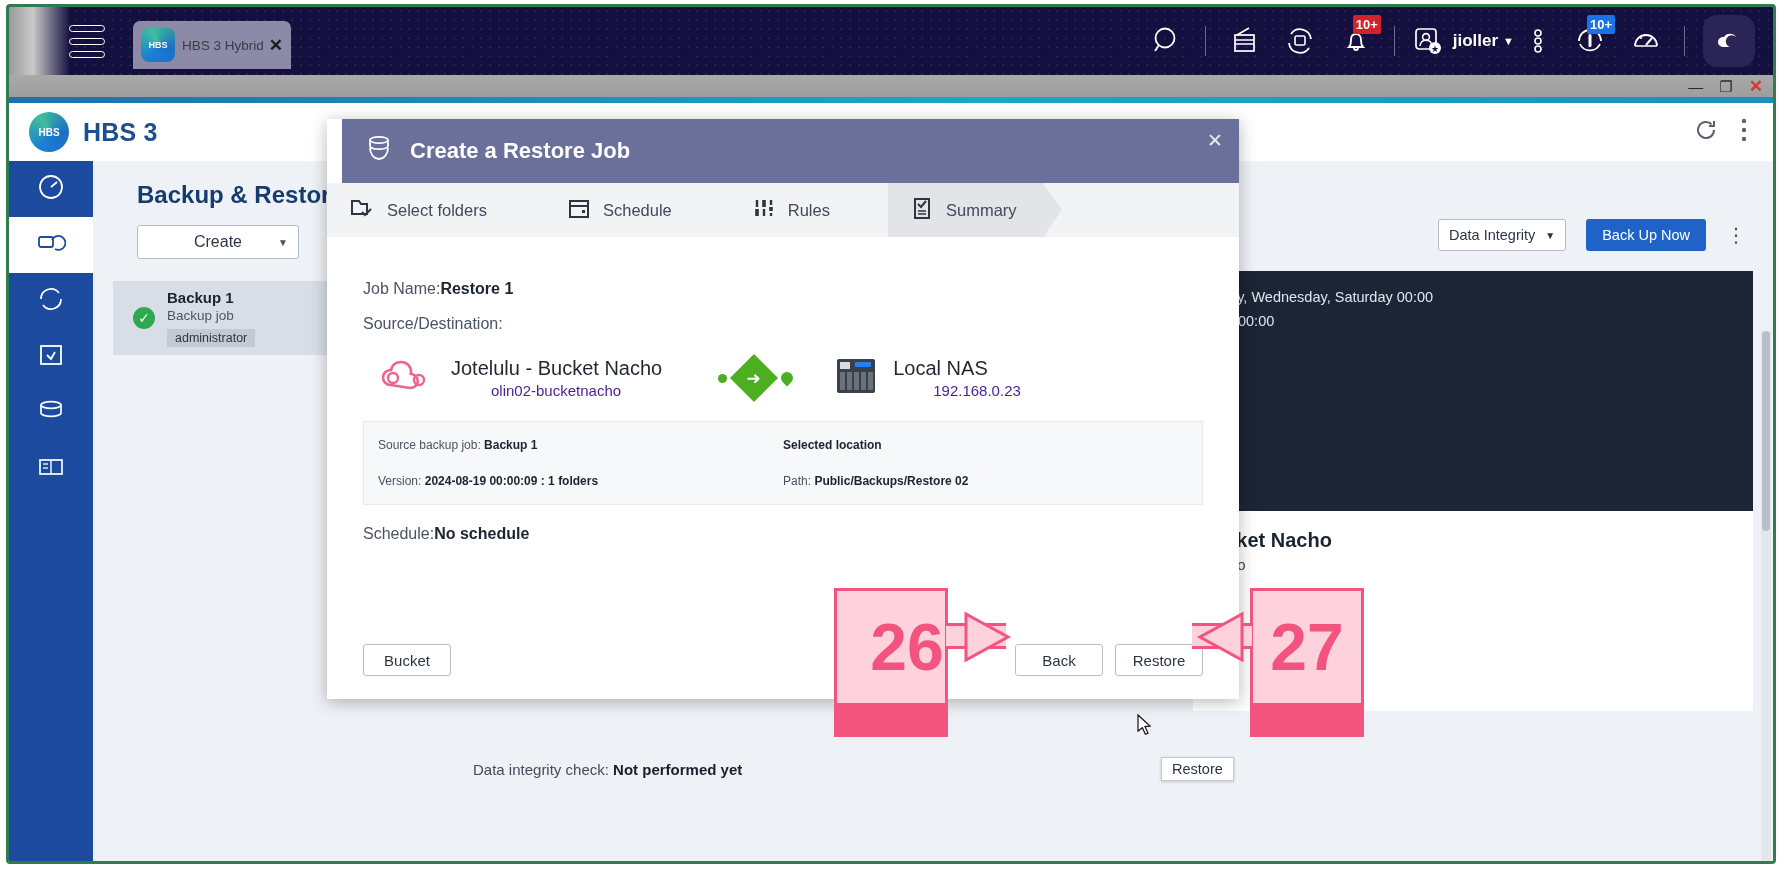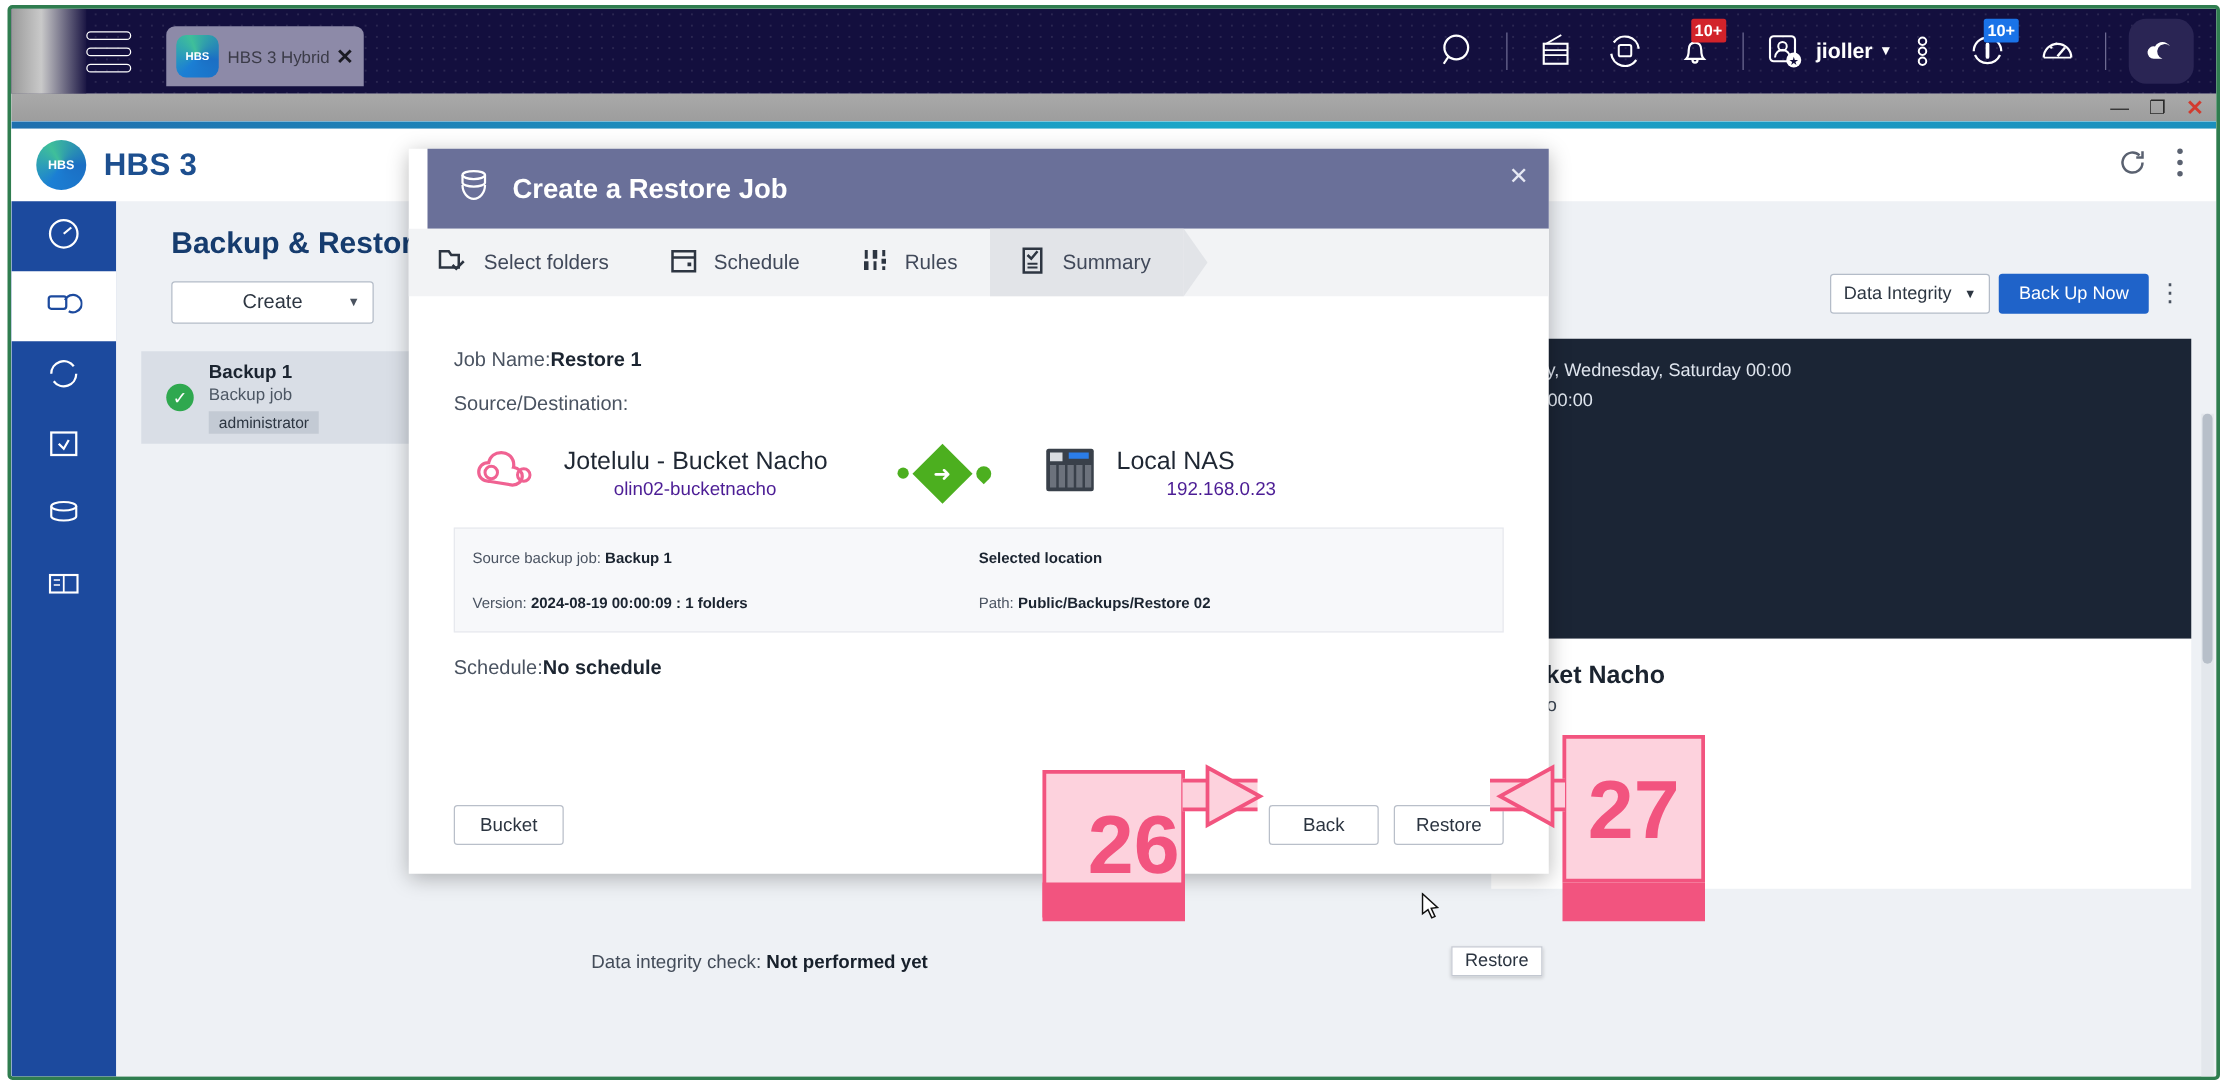--- a/index.html
+++ b/index.html
@@ -128,21 +128,21 @@
     background:#d9dee6;
     display:flex; align-items:center; padding-left: 20px;
   }
   .job-check { width:22px; height:22px; border-radius:50%; background:#2fa84f; color:#fff;
     display:flex; align-items:center; justify-content:center; font-size:14px; }
   .job-text { margin-left: 12px; }
   .job-name { font-size: 15px; font-weight: bold; color:#1b2430; }
   .job-sub { font-size: 13.5px; color:#4c5663; margin-top: 2px; }
   .job-tag { display:inline-block; margin-top: 6px; background:#c3cad4; color:#2d3642; font-size: 12.5px; padding: 2px 8px; }
 
-  .top-actions { position:absolute; right: 26px; top: 58px; display:flex; align-items:center; gap: 7px; }
+  .top-actions { position:absolute; right: 26px; top: 58px; display:flex; align-items:center; gap: 20px; }
   .dd-btn {
     height: 32px; border: 1px solid #b4bcc8; border-radius: 3px; background:#fff; color:#2d3642;
     font-size: 14.5px; display:flex; align-items:center; padding: 0 10px; gap: 10px; cursor:pointer;
   }
   .primary-btn {
     height: 32px; background: #1f63c9; color:#fff; font-size: 14.5px; border-radius:3px;
     display:flex; align-items:center; padding: 0 16px; cursor:pointer;
   }
   .kebab { color:#4a5360; font-size: 20px; line-height: 1; cursor:pointer; letter-spacing:1px;}
 
@@ -168,21 +168,21 @@
     position:absolute; left: 318px; top: 22px; width: 912px; height: 580px;
     background:#fff; box-shadow: 0 3px 16px rgba(0,0,0,.28);
     display:flex; flex-direction:column;
   }
   .modal-header {
     height: 64px; background:#6a7099; display:flex; align-items:center; padding: 0 20px; position:relative;margin-left:15px;
   }
   .modal-title { color:#fff; font-size: 22px; font-weight: bold; margin-left: 14px; }
   .modal-close { position:absolute; right: 16px; top: 10px; color:#e7e9f4; font-size: 19px; cursor:pointer; }
 
-  .wizard { height: 54px; background:#f2f3f5; display:flex; align-items:stretch; position:relative; }
+  .wizard { height: 54px; background:#f2f3f5; display:flex; align-items:stretch; position:relative;gap:32px; }
   .wstep {
     display:flex; align-items:center; gap: 12px; padding: 0 26px 0 22px; position:relative; cursor:pointer;
     color:#41495a; font-size: 16.5px;
   }
   .wstep.active { background:#e2e4e8; }
   .wstep.active::after {
     content:""; position:absolute; right: -19px; top:0; width:0; height:0;
     border-top: 27px solid transparent; border-bottom: 27px solid transparent; border-left: 19px solid #e2e4e8; z-index: 2;
   }
   .wstep.active::before {
@@ -634,21 +634,21 @@
               <path d="M1 1l12 11-5 .6 3 6.5-2.6 1.2-3-6.6L1 17z" fill="#fff" stroke="#111" stroke-width="1.2"></path>
             </svg>
         </div>
 
         <div class="tooltip">Restore</div>
       </div>
     </div>
   </div>
 
   <div class="callout">
-    <div class="box" style="left:834px; top:616px; width:114px; height:118px;padding-left:32px;">26</div>
+    <div class="box" style="left:834px; top:588px; width:114px; height:118px;padding-left:32px;">26</div>
     <div class="stem" style="left:946px; top:623px; width:60px; height:26px; background:#fdd2dd; border-top:3px solid #f2547f; border-bottom:3px solid #f2547f;"></div>
     <svg style="position:absolute; left:962px; top:608px;" width="62" height="58" viewBox="0 0 62 58">
       <polygon points="4,6 46,29 4,52" fill="#fdd2dd" stroke="#f2547f" stroke-width="3"></polygon>
     </svg>
     <div style="position:absolute; left:834px; top:706px; width:114px; height:31px; background:#f2547f;"></div>
   </div>
 
   <div class="callout">
     <div class="box" style="left:1250px; top:588px; width:114px; height:118px;">27</div>
     <div class="stem" style="left:1192px; top:623px; width:60px; height:26px; background:#fdd2dd; border-top:3px solid #f2547f; border-bottom:3px solid #f2547f;"></div>

